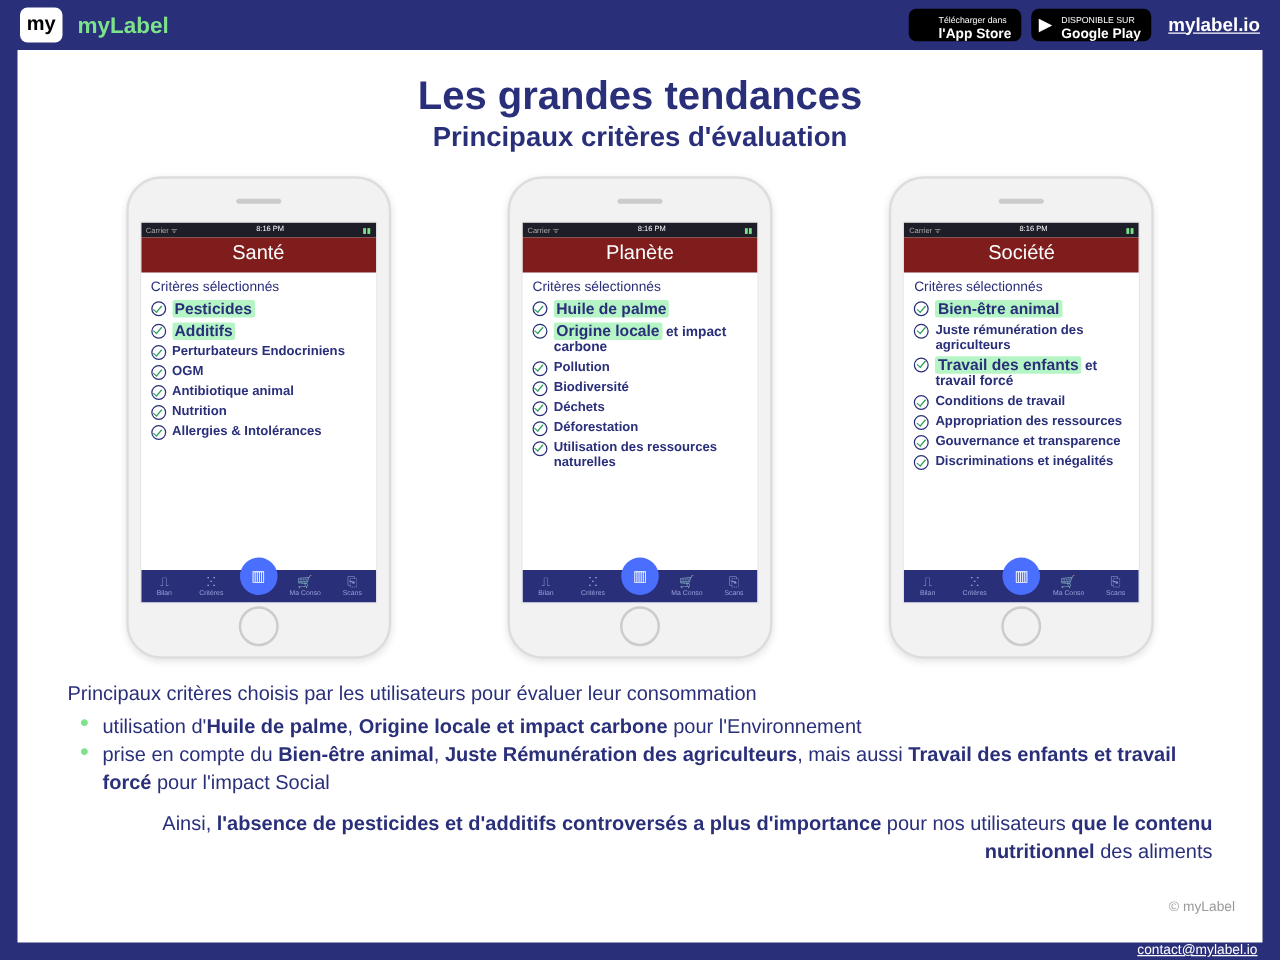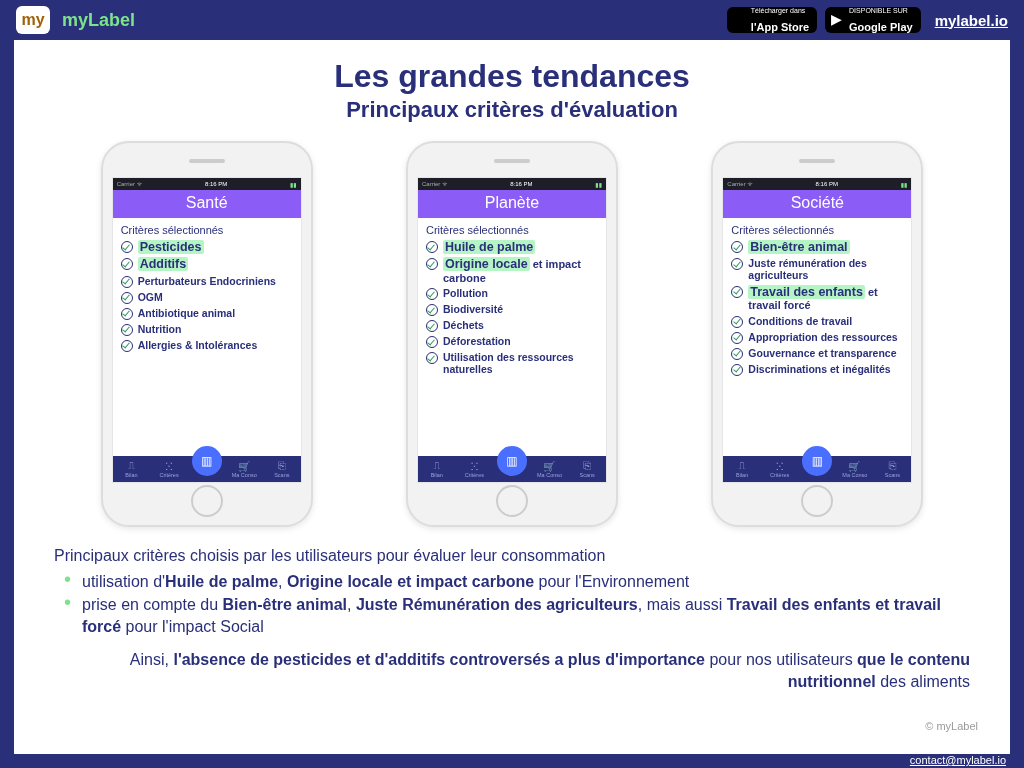--- a/index.html
+++ b/index.html
@@ -15,31 +15,31 @@
     height: 40px;
     display: flex; align-items: center;
     padding: 0 16px;
     color: #fff;
   }
   .logo-box {
     width: 34px; height: 28px;
     background: #fff;
     border-radius: 6px;
     display: flex; align-items: center; justify-content: center;
-    color: #a16207; font-weight: 900; font-size: 16px;
+    color: #000000; font-weight: 900; font-size: 16px;
     margin-right: 12px;
   }
   .brand { color: #7de38b; font-weight: 800; font-size: 18px; text-align: right; }
   .header-spacer { flex: 1; }
   .store-badge {
     background: #000; color: #fff;
     border-radius: 6px;
     height: 26px;
     padding: 0 8px 0 24px;
-    display: flex; flex-direction: column; justify-content: space-between;
+    display: flex; flex-direction: column; justify-content: flex-end;
     margin-right: 8px;
     position: relative;
     font-size: 7px;
     line-height: 1.1;
   }
   .store-badge .big { font-size: 11px; font-weight: 600; }
   .store-badge .icon { position: absolute; left: 6px; top: 5px; font-size: 14px; }
   .site-link { color: #fff; font-weight: 700; text-decoration: underline; font-size: 15px; margin-left: 6px; }
 
   
@@ -84,21 +84,21 @@
     overflow: hidden;
   }
   .statusbar {
     background: #1e1e28; color: #aaa;
     height: 12px; font-size: 6px;
     display: flex; align-items: center; justify-content: space-between;
     padding: 0 4px;
   }
   .statusbar .c { color: #fff; }
   .app-header {
-    background: #8b5cf6; color: #fff;
+    background: #7f1d1d; color: #fff;
     text-align: center;
     font-size: 16px; font-weight: 300;
     padding: 4px 0 6px 0;
   }
   .criteria {
     flex: 1;
     padding: 6px 8px;
     font-size: 11px;
     color: #2a2f7a;
   }
@@ -160,21 +160,21 @@
   .body-text .lead { margin-bottom: 4px; }
   .body-text ul { list-style: none; padding-left: 28px; }
   .body-text li { position: relative; margin: 2px 0; }
   .body-text li::before {
     content: "•"; color: #7de38b; position: absolute; left: -18px; font-size: 20px; line-height: 16px;
   }
   .body-text b { font-weight: 800; }
   .para2 { margin-top: 12px; text-align: right; }
 
   .footer-copy {
-    position: absolute; right: 32px; bottom: 22px;
+    position: absolute; right: 22px; bottom: 22px;
     color: #9a9a9a; font-size: 11px;
   }
   .footer-contact {
     position: absolute; right: 18px; bottom: 2px;
     color: #fff; font-size: 11px; text-decoration: underline;
   }
 </style>
 </head>
 <body>
 

